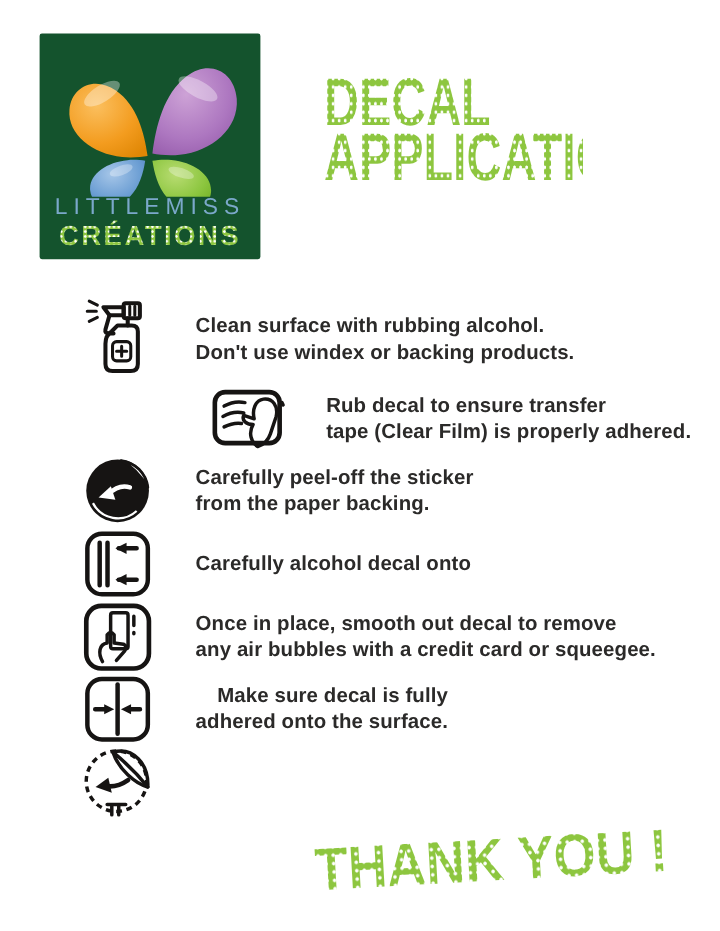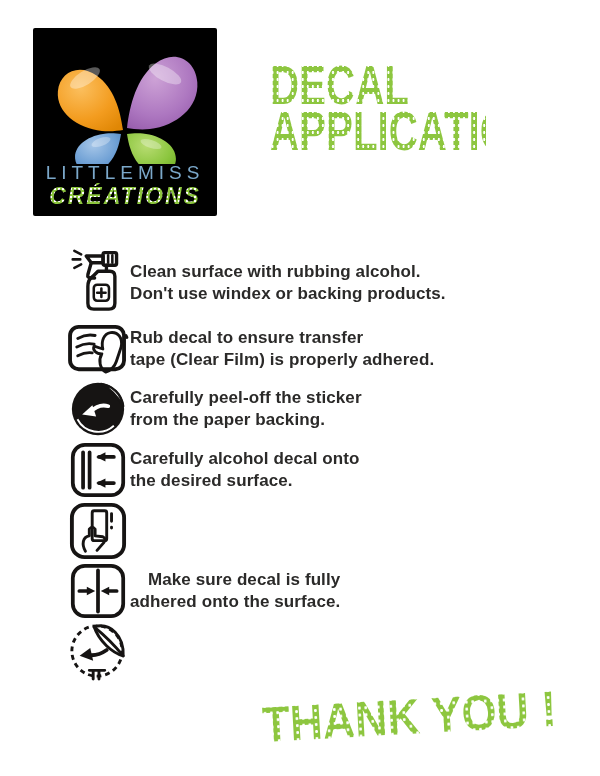--- a/index.html
+++ b/index.html
@@ -6,31 +6,31 @@
   body{
     width:600px;height:776px;background:#ffffff;
     font-family:"Liberation Sans",sans-serif;
     overflow:hidden;position:relative;
   }
   .page{position:absolute;inset:0;background:#fff;}
 
   
   .logo{
     position:absolute;left:33px;top:28px;width:184px;height:188px;
-    background:#000000;border-radius:2px;
+    background:#14532d;border-radius:2px;
   }
   .logo svg{position:absolute;left:0;top:4px;}
   .logo-name{
     position:absolute;left:0;right:0;top:134px;text-align:center;
     font-size:19px;font-weight:400;letter-spacing:5px;color:#7ba8ca;
     white-space:nowrap;
   }
   .logo-sub{
     position:absolute;left:0;right:0;top:155px;text-align:center;
-    font-size:23px;font-weight:bold;letter-spacing:2px;white-space:nowrap;font-style:italic;
+    font-size:23px;font-weight:bold;letter-spacing:2px;white-space:nowrap;
   }
 
   
   .stitch{color:#8dc63f;font-weight:bold;}
   @supports ((-webkit-background-clip: text) or (background-clip: text)){
     .stitch{
       background-color:#8dc63f;
       background-image:radial-gradient(circle, #ffffff 1.2px, rgba(255,255,255,0) 1.9px);
       -webkit-background-clip:text;
       background-clip:text;
@@ -44,29 +44,29 @@
   .title{
     position:absolute;left:228px;top:62px;width:300px;text-align:left;
     line-height:46px;
   }
   .title .tline{display:block;font-size:56px;transform:scaleX(.72);transform-origin:50% 50%;white-space:nowrap;}
 
   
   .steps{position:absolute;left:66px;top:246px;width:510px;}
   .step{display:flex;align-items:center;}
   .step:nth-child(1){height:74px;}
-  .step:nth-child(2){height:58px;}
+  .step:nth-child(2){height:58px;justify-content:flex-end;}
   .step:nth-child(3){height:62px;}
   .step:nth-child(4){height:60px;}
   .step:nth-child(5){height:61px;}
   .step:nth-child(6){height:60px;text-align:right;}
   .step:nth-child(7){height:60px;}
   .icon{width:64px;min-width:64px;display:flex;justify-content:center;align-items:center;}
   .icon svg{display:block;}
-  .step-text{font-size:17px;font-weight:bold;line-height:22px;color:#2b2a29;letter-spacing:.1px;white-space:nowrap;}
+  .step-text{margin-left:33px;font-size:17px;font-weight:bold;line-height:22px;color:#2b2a29;letter-spacing:.1px;white-space:nowrap;}
 
   
   .thanks{
     position:absolute;left:246px;top:688px;width:320px;text-align:center;
     transform:rotate(-3.2deg);
   }
   .thanks .tline{display:inline-block;font-size:50px;transform:scaleX(.9);transform-origin:50% 50%;white-space:nowrap;}
 
   
   .ik{fill:none;stroke:#161413;stroke-width:4;stroke-linecap:round;stroke-linejoin:round;}
@@ -179,33 +179,36 @@
   <svg width="56" height="56" viewBox="0 0 60 60">
     <rect class="ik" x="3" y="3" width="54" height="54" rx="13"></rect>
     <path class="ik" d="M14,11 V49 M21,11 V49"></path>
     <path class="ik" d="M47,16 H31 M47,44 H31"></path>
     <path class="if" d="M28,16 L38,11 L38,21 Z"></path>
     <path class="if" d="M28,44 L38,39 L38,49 Z"></path>
   </svg>
 </div>
     <div class="step-text">
       <div class="line">Carefully alcohol decal onto</div>
-      <div class="line">the desired surface.</div>
     </div>
   </div>
 
   <div class="step">
     <div class="icon">
   <svg width="58" height="58" viewBox="0 0 60 60">
     <rect class="ik" x="3" y="3" width="54" height="54" rx="13"></rect>
     <rect class="ik3" x="24" y="9" width="15" height="31" rx="2"></rect>
     <path class="ik3" d="M44,12 v8 M44,26 v1"></path>
     <path class="ik3" d="M17,51 C13,44 14,36 21,35 L21,28 Q24,24 27,28 L27,35 L35,36 Q39,38 36,42 L29,50" fill="#fff"></path>
   </svg>
 </div>
+    <div class="step-text">
+      <div class="line">Once in place, smooth out decal to remove</div>
+      <div class="line">any air bubbles with a credit card or squeegee.</div>
+    </div>
   </div>
 
   <div class="step">
     <div class="icon">
   <svg width="56" height="56" viewBox="0 0 60 60">
     <rect class="ik" x="3" y="3" width="54" height="54" rx="13"></rect>
     <path class="ik" d="M30,8 V52"></path>
     <path class="ik" d="M10,30 h11 M50,30 h-11"></path>
     <path class="if" d="M27,30 L18,25.5 L18,34.5 Z"></path>
     <path class="if" d="M33,30 L42,25.5 L42,34.5 Z"></path>

